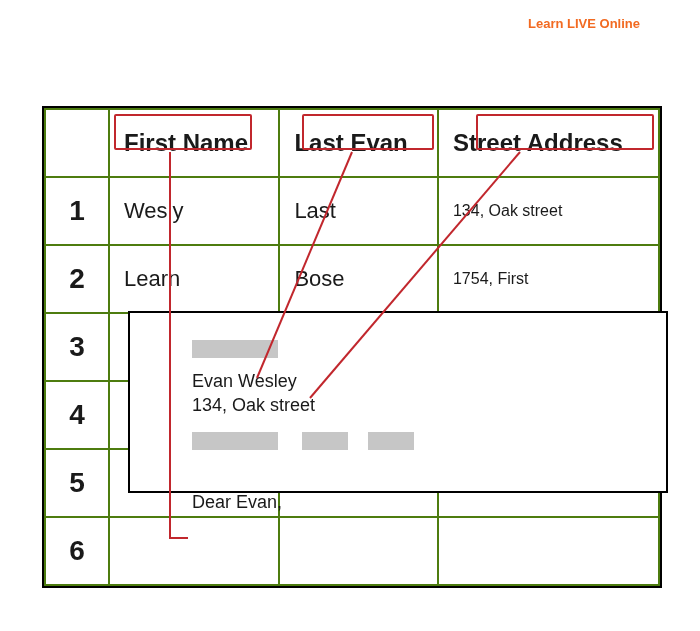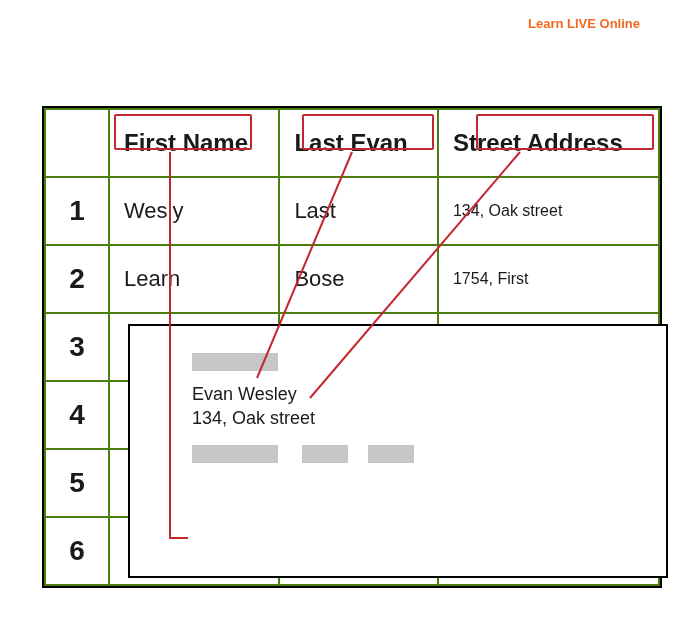--- a/index.html
+++ b/index.html
@@ -64,23 +64,23 @@
   .hlbox {
     position: absolute;
     border: 2px solid #c1272d;
     background: transparent;
     border-radius: 2px;
     pointer-events: none;
   }
   .envelope {
     position: absolute;
     left: 128px;
-    top: 324px;
+    top: 311px;
     width: 540px;
-    height: 254px;
+    height: 182px;
     background: #fff;
     border: 2px solid #000;
     z-index: 5;
   }
   .env-content {
     padding: 24px 0 0 62px;
     font-size: 18px;
     color: #1a1a1a;
     line-height: 1.25;
   }
@@ -167,20 +167,21 @@
     <div><span class="grey" style="width:86px;"></span></div>
     <div class="env-name">Evan Wesley</div>
     <div class="env-addr">134, Oak street</div>
     <div class="env-greys2">
       <span class="grey" style="width:86px;"></span>
       <span style="display:inline-block;width:14px;"></span>
       <span class="grey" style="width:46px;"></span>
       <span style="display:inline-block;width:10px;"></span>
       <span class="grey" style="width:46px;"></span>
     </div>
+    <div class="env-dear">Dear Evan,</div>
   </div>
 </div>
 
 <svg class="lines">
   <g stroke="#c1272d" stroke-width="2" fill="none">
 
     <path d="M 170 152 L 170 538 L 188 538"></path>
 
     <path d="M 352 152 L 257 378"></path>
 

